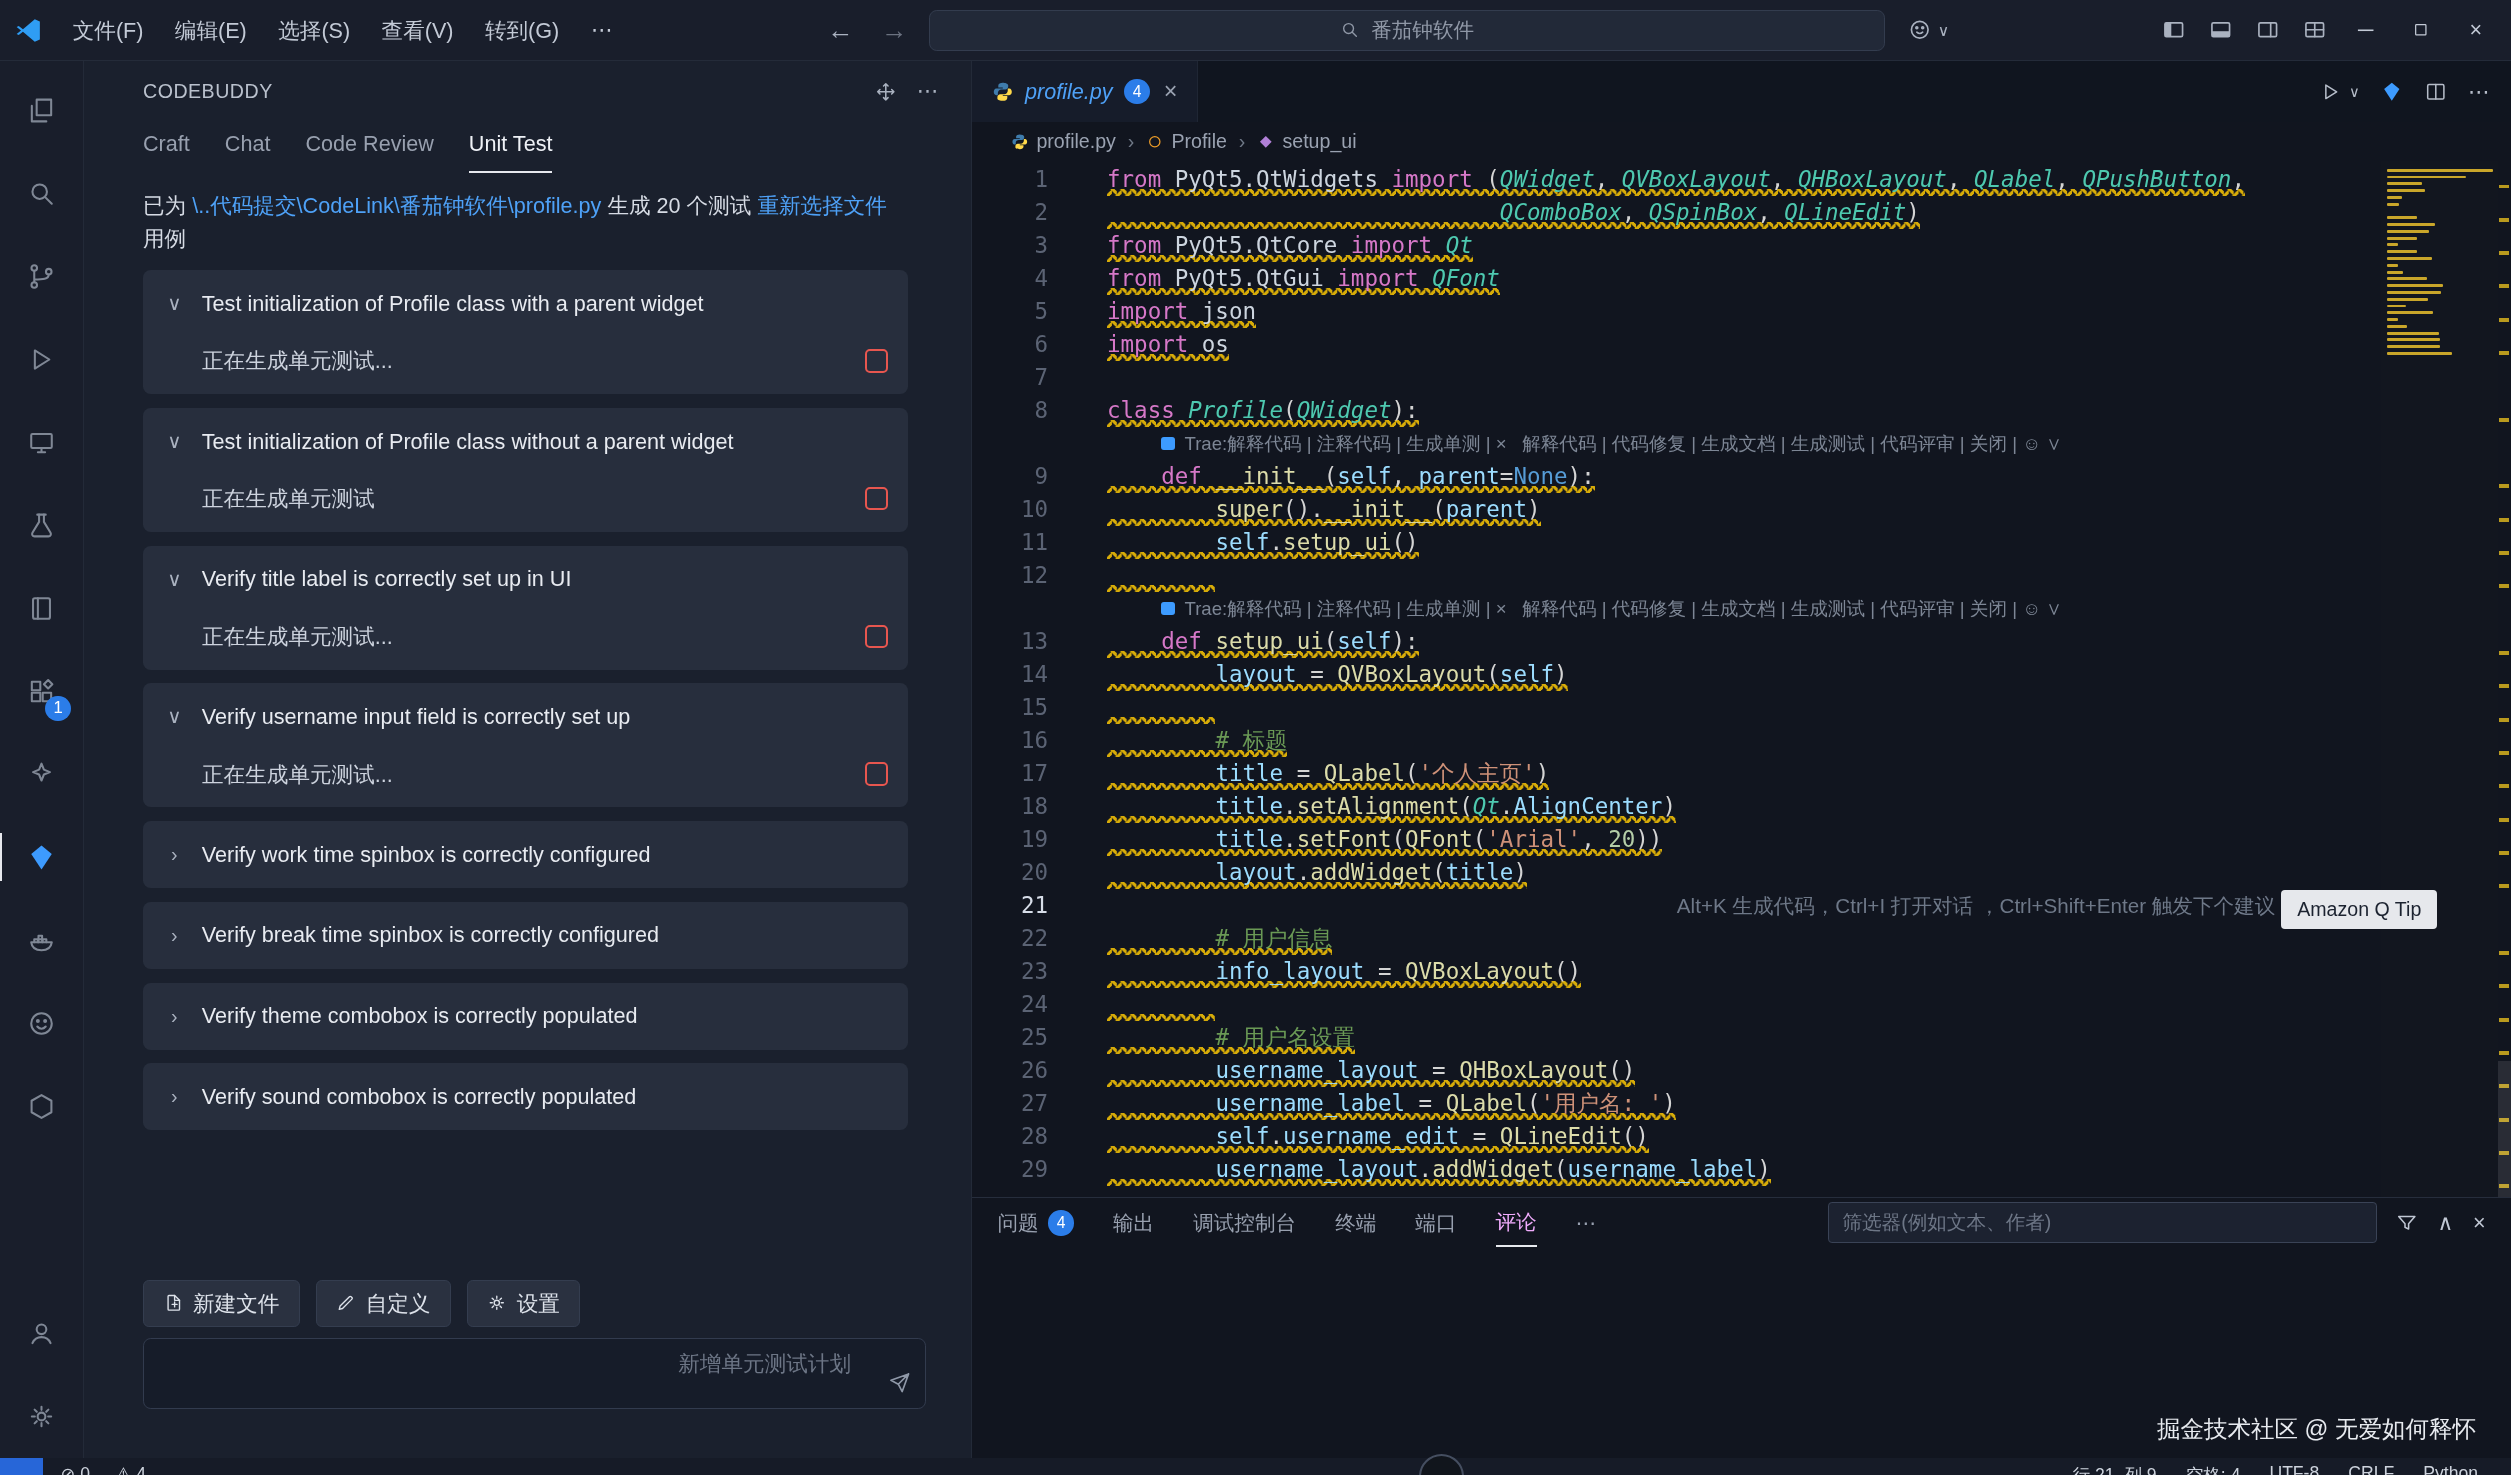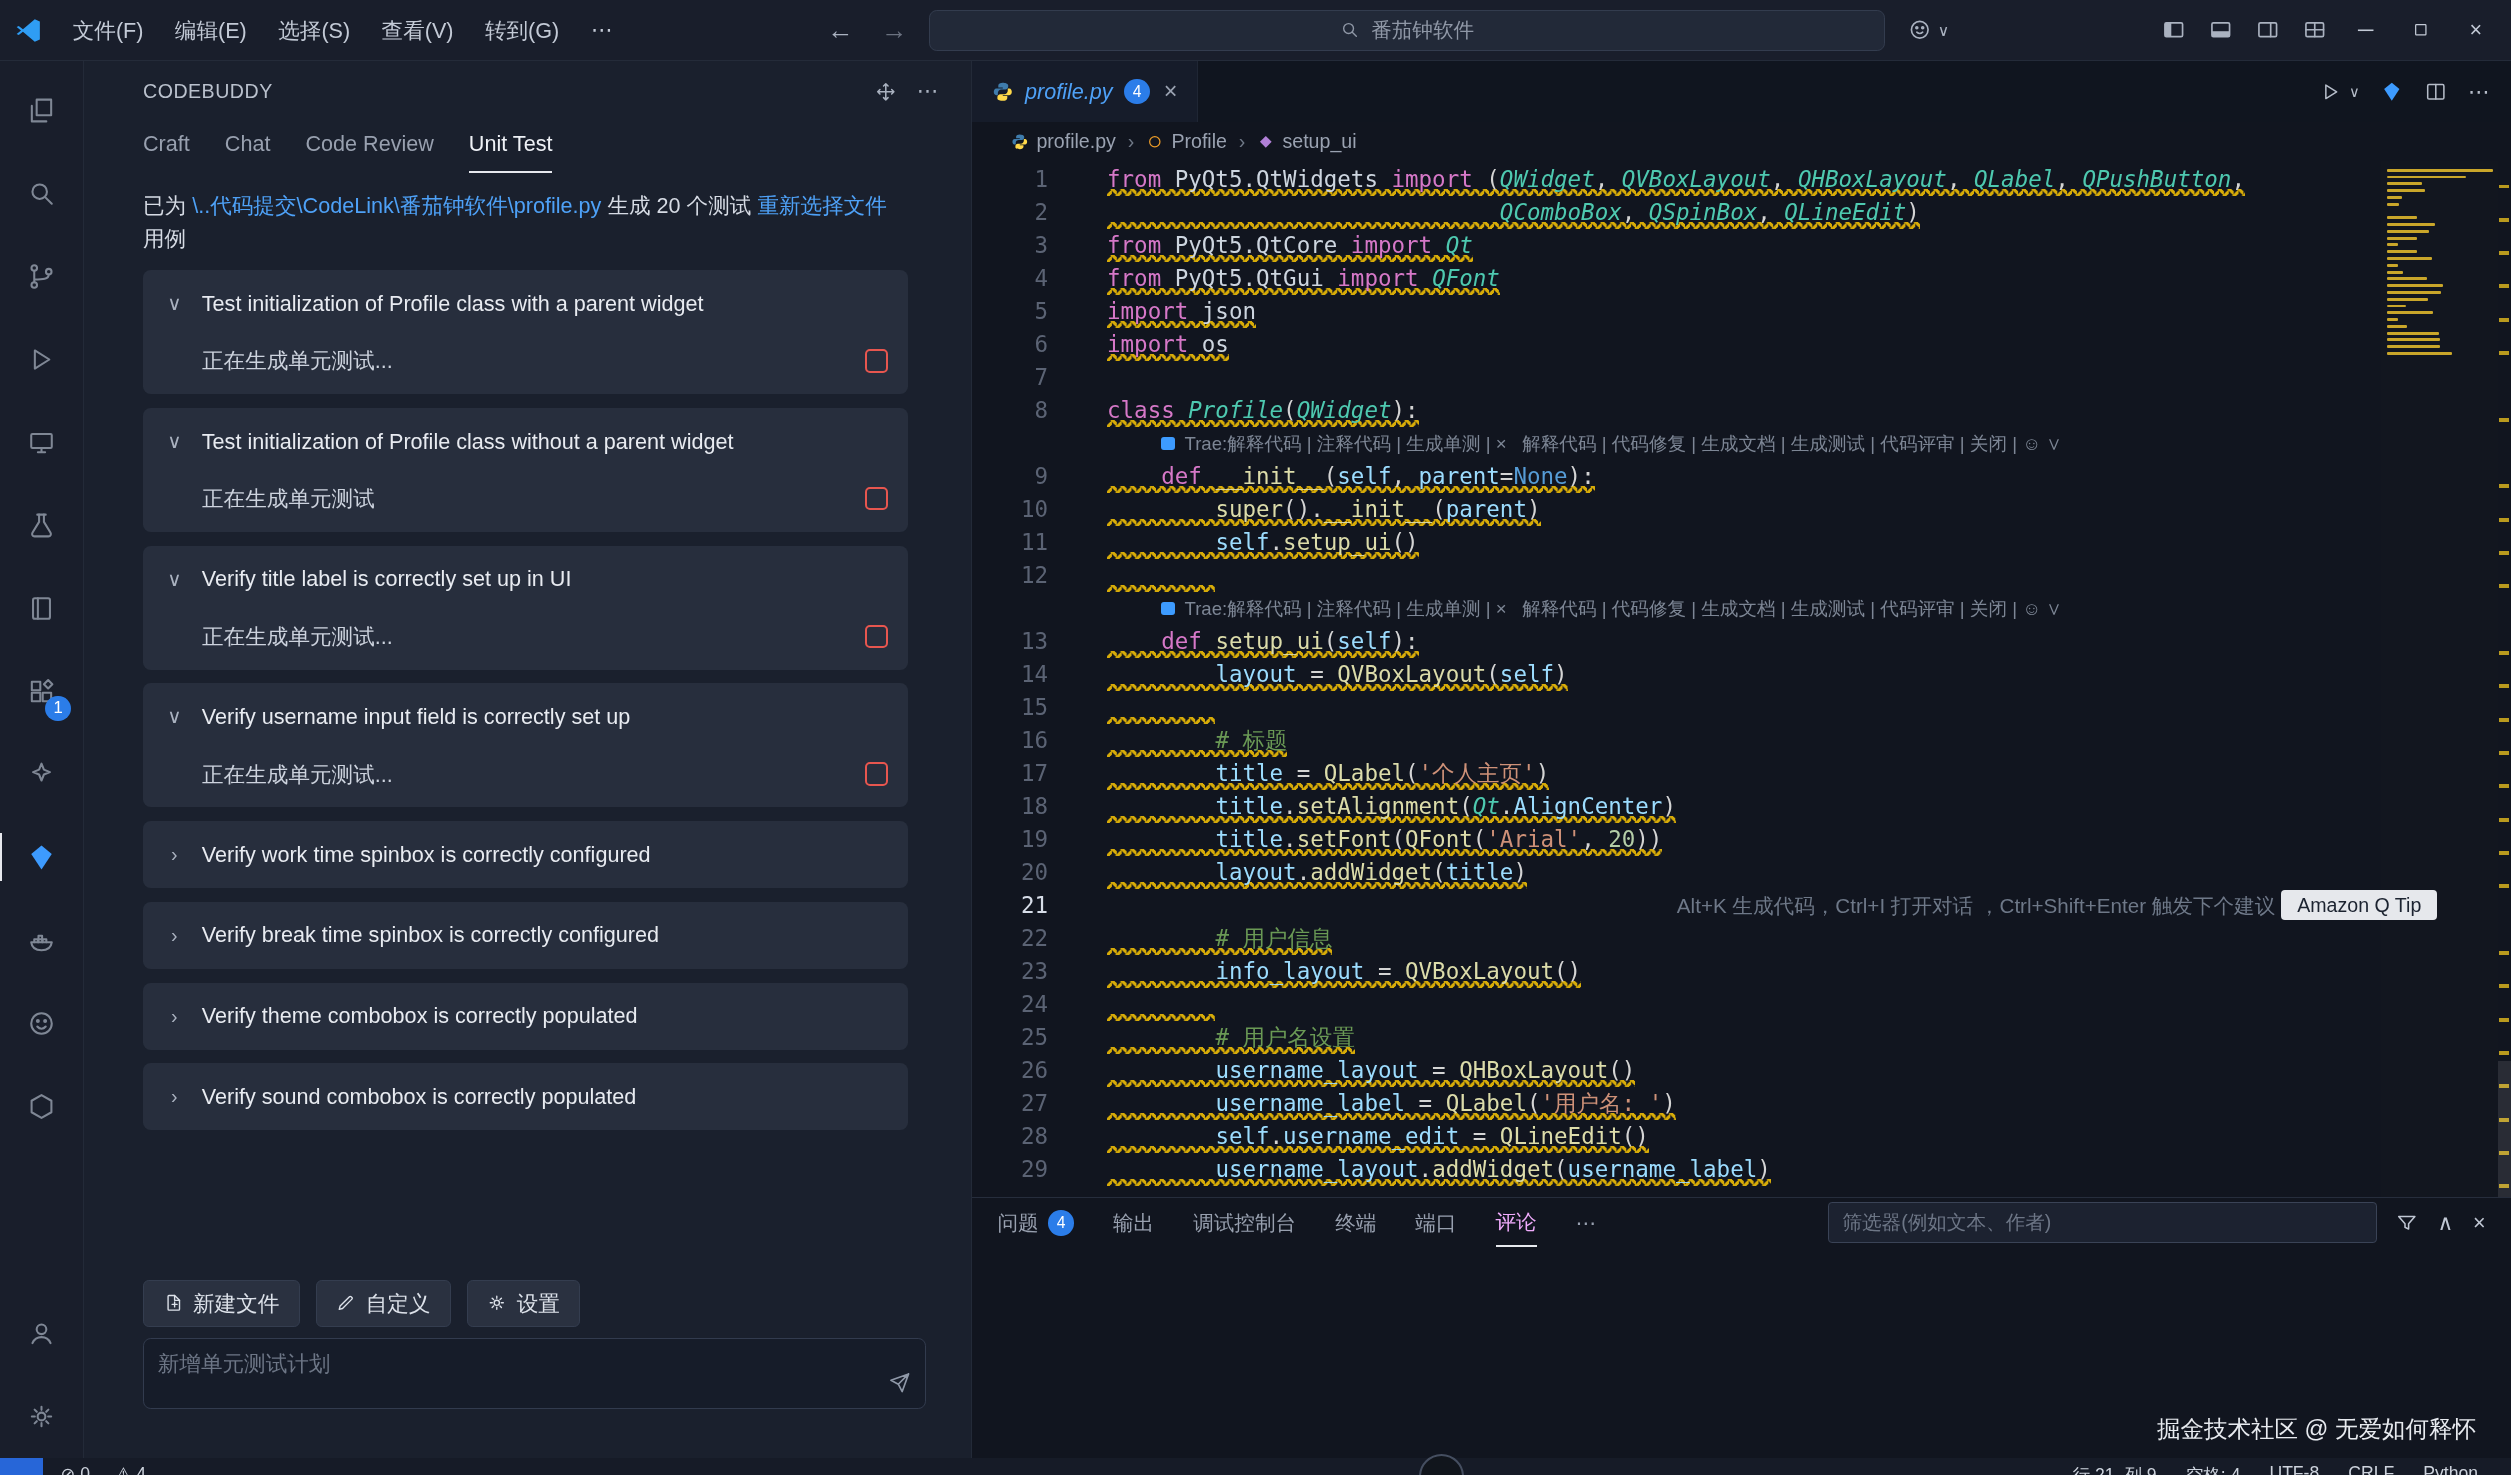--- a/index.html
+++ b/index.html
@@ -49,21 +49,21 @@
 .tc-head{display:flex;align-items:center;gap:15.7px;padding:0 19.6px;height:67px;font-size:21.6px;color:#e8ebf1;}
 .tc-chev{color:#aab2c0;font-size:19.6px;width:23.5px;text-align:center;}
 .tc-body{display:flex;align-items:center;justify-content:space-between;padding:0 19.6px 9.8px 59px;height:57px;}
 .tc-status{color:#cdd3de;font-size:21.6px;}
 .stop-btn{width:23.5px;height:23.5px;border:2px solid #e8564f;border-radius:4.9px;flex-shrink:0;}
 .sb-scrollthumb{position:absolute;right:5.9px;top:304px;width:7.8px;height:402px;border-radius:3.9px;background:rgba(255,255,255,.16);}
 .sb-footer{padding:7.8px 45px 49px 59px;}
 .sb-actions{display:flex;gap:15.7px;margin-bottom:11.8px;}
 .sb-btn{display:flex;align-items:center;gap:9.8px;background:#2a3140;border:1px solid #343d4f;border-radius:5.9px;height:47px;padding:0 19.6px;color:#dde2ea;font-size:21.6px;text-align:right;}
 .sb-input{position:relative;height:71px;background:#161c29;border:1px solid #323b4e;border-radius:7.8px;padding:9.8px 13.7px;}
-.sb-input textarea{width:92%;height:100%;background:transparent;border:none;outline:none;resize:none;color:#cfd5e0;font-size:21.6px;font-family:inherit;}
+.sb-input textarea{width:92%;height:100%;background:transparent;border:none;outline:none;resize:none;color:#cfd5e0;font-size:21.6px;font-family:inherit;text-align:right;}
 .sb-input textarea::placeholder{color:#6d7686;}
 .send-icon{position:absolute;right:13.7px;bottom:7.8px;color:#8f98a8;}
 
 
 .editor-col{flex:1;display:flex;flex-direction:column;min-width:0;background:#11151f;}
 .tabbar{height:61px;display:flex;align-items:stretch;background:#10151f;flex-shrink:0;}
 .tab{display:flex;align-items:center;gap:11.8px;padding:0 19.6px;background:#161c2a;border-right:1px solid #1f2634;}
 .tab-name{color:#4ea1f7;font-style:italic;font-size:21.6px;}
 .tab-badge,.p-badge{min-width:25.5px;height:25.5px;border-radius:12.7px;background:#2b7de9;color:#fff;font-size:15.7px;display:flex;align-items:center;justify-content:center;padding:0 4.9px;font-style:normal;}
 .tab-close{color:#9aa2b1;font-size:23.5px;margin-left:2px;}
@@ -79,21 +79,21 @@
 .ln{width:76px;text-align:right;color:#5b6374;flex-shrink:0;}
 .ln.cur{color:#d7dde8;}
 .lc{margin-left:59px;}
 .sq{background-image:linear-gradient(45deg,transparent 58%,#d8ac08 62%,#d8ac08 84%,transparent 88%),linear-gradient(135deg,transparent 58%,#d8ac08 62%,#d8ac08 84%,transparent 88%);background-position:0 100%,4.9px 100%;background-size:9.8px 6.9px;background-repeat:repeat-x;}
 .tk-k{color:#d678c8;}.tk-t{color:#4EC9B0;font-style:italic;}.tk-f{color:#DCDCAA;}.tk-v{color:#9CDCFE;}
 .tk-s{color:#CE9178;}.tk-c{color:#6A9955;}.tk-p{color:#d4d4d4;}.tk-num{color:#B5CEA8;}
 .tk-b{color:#569CD6;}.tk-m{color:#cdd5df;}
 .lens{margin-left:59px;padding-left:54px;color:#7d8695;font-size:18.6px;font-family:Liberation Sans, sans-serif;display:flex;align-items:center;gap:9.8px;white-space:pre;}
 .lens-ico{width:13.7px;height:13.7px;background:#3d9bff;border-radius:2.9px;display:inline-block;flex-shrink:0;}
 .ghost-line .ghost{margin-left:auto;margin-right:106px;color:#6e7888;font-size:20.6px;font-family:"Liberation Sans","DejaVu Sans",sans-serif;}
-.qtip{position:absolute;top:729px;right:74px;background:#e6e8ec;color:#1c2330;font-size:19.6px;border-radius:3.9px;padding:0 15.7px;height:30px;display:flex;align-items:center;z-index:10;}
+.qtip{position:absolute;top:729px;right:74px;background:#e6e8ec;color:#1c2330;font-size:19.6px;border-radius:3.9px;padding:0 15.7px;height:39px;display:flex;align-items:center;z-index:10;}
 .minimap{width:117px;background:#12161f;position:relative;flex-shrink:0;padding-top:3.9px;}
 .mm-bar{height:2.9px;border-radius:1px;background:#c9a62a;margin:3.9px 0 0 5.9px;}
 .mm-gap{height:6.9px;}
 .ruler{width:12.7px;background:#11151f;position:relative;flex-shrink:0;}
 .ruler-tick{position:absolute;left:1px;width:9.8px;height:3.9px;background:#b99a1e;}
 .scroll-thumb{position:absolute;right:0;top:900px;width:12.7px;height:147px;background:rgba(255,255,255,.10);z-index:5;}
 
 
 .panel{height:261px;border-top:1px solid #262d3c;position:relative;display:flex;flex-direction:column;background:#11151f;flex-shrink:0;}
 .panel-tabs{display:flex;align-items:center;height:49px;padding:0 25.5px;gap:39px;}

